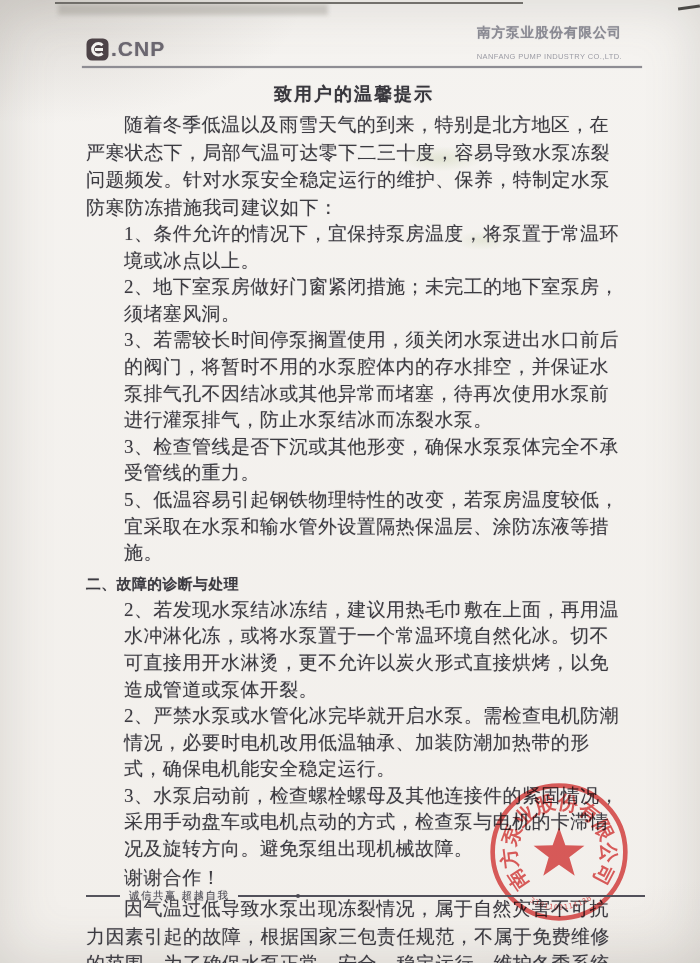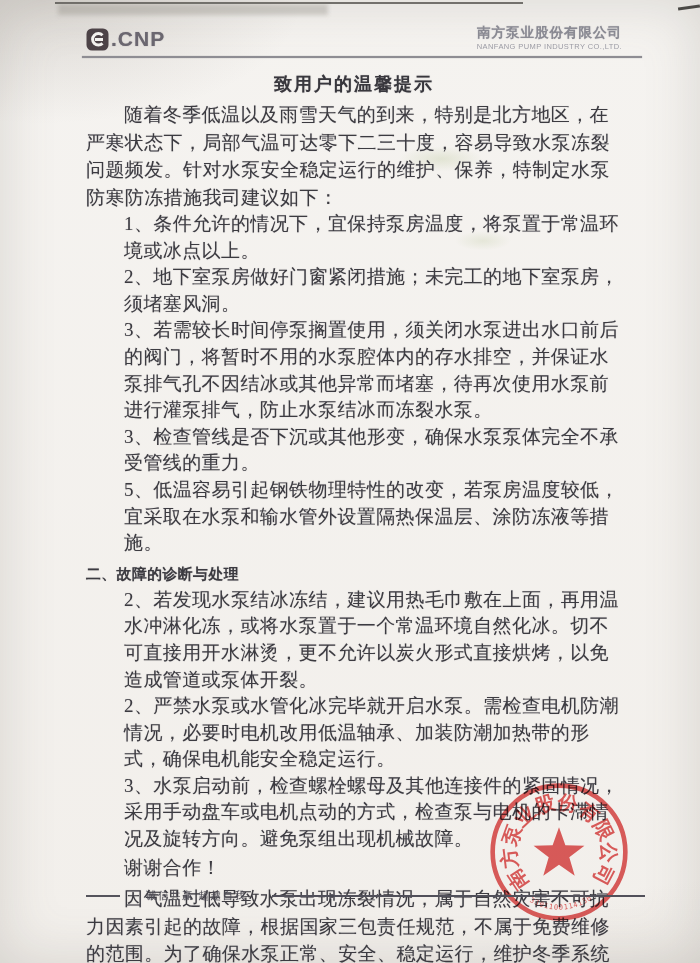--- a/index.html
+++ b/index.html
@@ -23,38 +23,38 @@
   .scan-top-line{position:absolute;top:2px;left:55px;width:468px;height:2px;background:#55534f;filter:blur(.6px);opacity:.8;}
   .scan-top-smudge{position:absolute;top:4px;left:58px;width:270px;height:11px;background:rgba(140,137,130,.35);filter:blur(2px);}
   .scan-corner-mark{position:absolute;top:6px;right:0;width:22px;height:3px;background:#4a4845;transform:rotate(-8deg);filter:blur(.4px);}
   
   .letterhead{display:flex;justify-content:space-between;align-items:flex-end;}
   .logo{display:flex;align-items:center;gap:2px;}
   .logo svg{display:block;}
   .logo-text{font-family:"Liberation Sans",sans-serif;font-weight:bold;font-size:21px;letter-spacing:1px;color:#6b6770;text-shadow:0 0 1px rgba(90,85,95,.5);}
   .co{ text-align:right;}
   .co-cn{font-family:"Liberation Sans",sans-serif;font-weight:bold;font-size:13.5px;color:#8a8a93;letter-spacing:1px;text-shadow:0 0 1px rgba(120,120,130,.5);}
-  .co-en{font-family:"Liberation Sans",sans-serif;font-size:7.5px;color:#9b9ba4;letter-spacing:.4px;margin-top:0;}
+  .co-en{font-family:"Liberation Sans",sans-serif;font-size:7.5px;color:#9b9ba4;letter-spacing:.4px;margin-top:10px;}
   .head-rule{height:2px;background:#8e8d93;margin-top:5px;margin-left:-4px;margin-right:-20px;box-shadow:0 0 1px rgba(100,100,110,.8);}
   
   .title{margin:14px 0 4px;text-align:center;font-size:18px;font-weight:bold;letter-spacing:2px;color:#38373d;text-shadow:0 0 1px rgba(70,68,78,.45);}
   p{margin:0;font-size:19px;line-height:27.5px;letter-spacing:.4px;text-shadow:0 0 1px rgba(80,78,88,.35);}
   .indent{text-indent:2em;}
   .intro{margin-top:5px;}
   .sec-heading{margin:4px 0 0;font-size:14.8px;line-height:26px;font-weight:bold;letter-spacing:.5px;text-shadow:0 0 1px rgba(70,68,78,.4);}
   .item{padding-left:2em;line-height:26.6px;}
   .closing{margin-top:4px;}
   .thanks{margin-top:1px;}
   
   .sig{margin-top:44px;margin-left:auto;margin-right:-10px;width:200px;text-align:center;}
   .sig p{line-height:27.5px;letter-spacing:1px;color:#45444b;}
   
   .stamp{position:absolute;left:487px;top:780px;width:144px;height:144px;opacity:.84;mix-blend-mode:multiply;filter:blur(.3px);}
   
-  .footer{position:absolute;left:86px;right:55px;top:889px;display:flex;align-items:center;gap:26px;}
+  .footer{position:absolute;left:86px;right:55px;top:889px;display:flex;align-items:center;gap:9px;}
   .footer-dash{width:34px;height:2px;background:#55545c;}
   .footer-slogan{font-family:"Liberation Sans",sans-serif;font-size:10.5px;color:#4c4b54;letter-spacing:1.5px;white-space:nowrap;text-shadow:0 0 1px rgba(80,78,88,.4);}
   .footer-line{flex:1;height:2px;background:#51505a;position:relative;}
   .footer-dot{position:absolute;left:58px;top:-1px;width:4px;height:4px;background:#4a4952;border-radius:50%;}
 </style>
 </head>
 <body>
 
 <div class="page">
 

